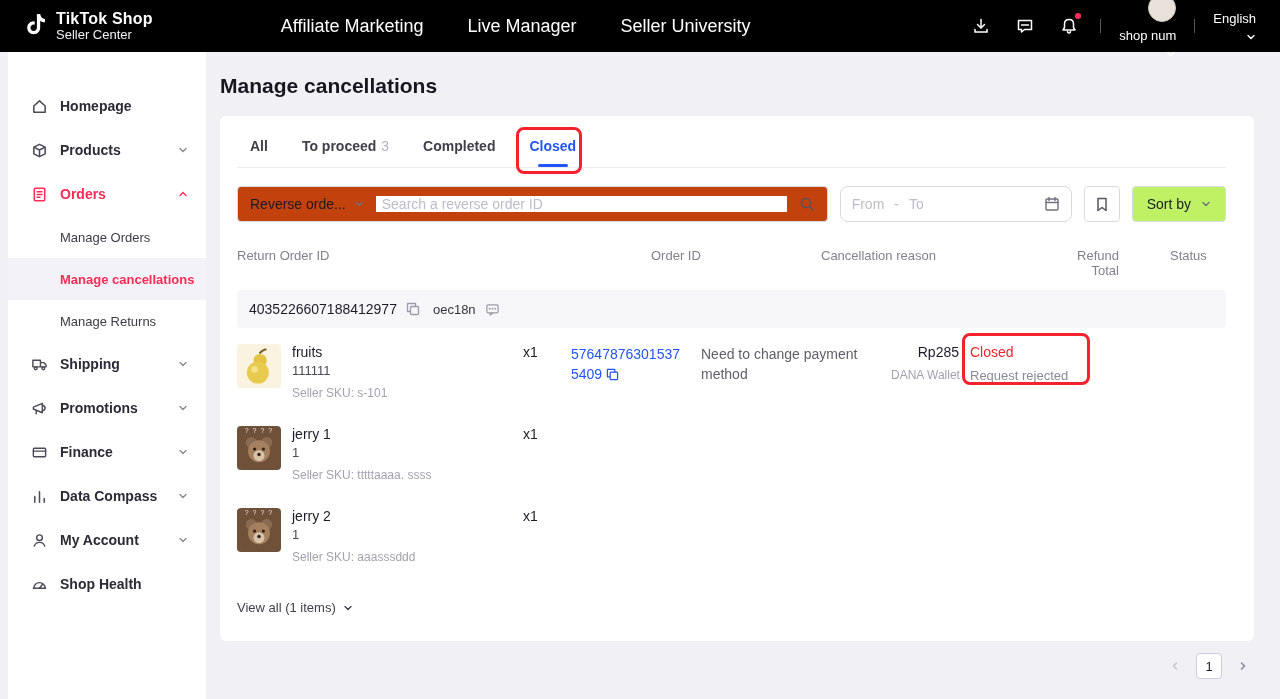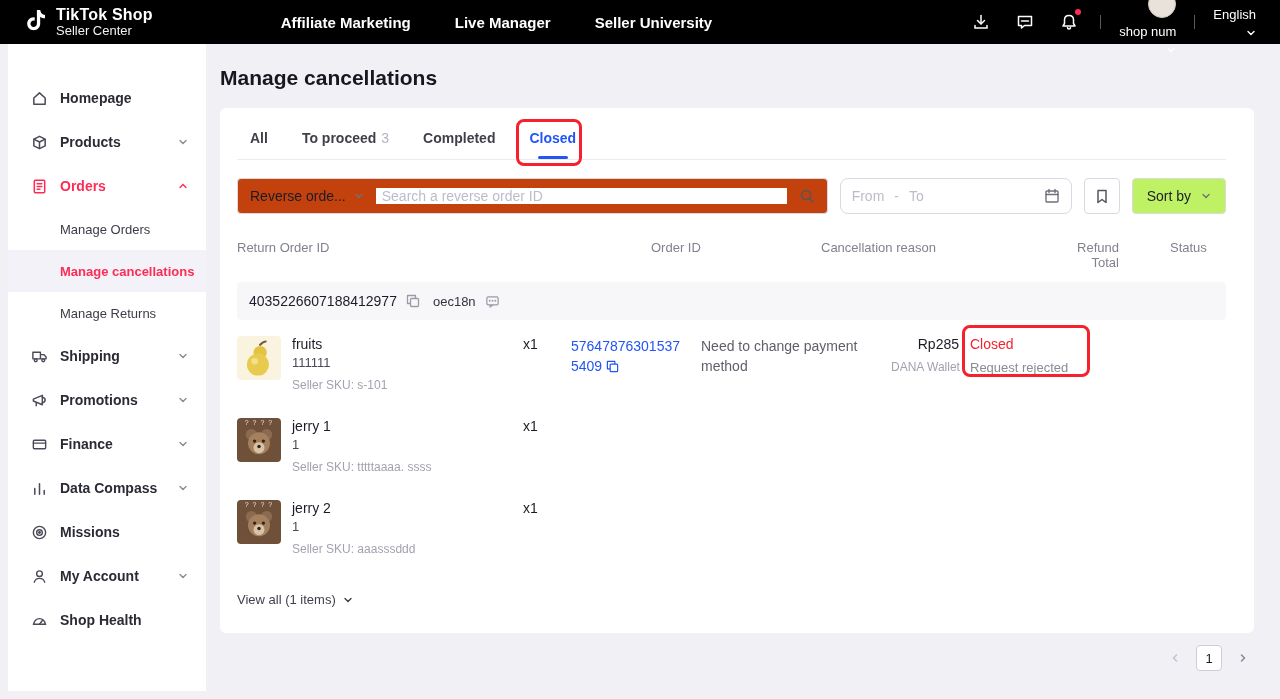--- a/index.html
+++ b/index.html
@@ -1,26 +1,26 @@
 <!DOCTYPE html>
 <html><head>
 <meta charset="utf-8">
 <style>
   * { margin:0; padding:0; box-sizing:border-box; }
   html,body { width:1280px; height:699px; overflow:hidden; }
   body { font-family:"Liberation Sans", sans-serif; background:#f0f0f5; color:#1c1c28; }
 
   
-  .topbar { height:44px; background:#000; display:flex; align-items:center; padding:0 24px; color:#fff; }
+  .topbar { height:52px; background:#000; display:flex; align-items:center; padding:0 24px; color:#fff; }
   .logo { display:flex; align-items:center; gap:8px; cursor:pointer; }
   .logo-text { line-height:1.05; }
   .logo-title { font-size:16px; font-weight:700; letter-spacing:.2px; }
   .logo-sub { font-size:13px; font-weight:400; color:#f1f1f4; }
   .topnav { display:flex; gap:44px; margin-left:128px; }
-  .topnav .nav-item { font-size:15px; font-weight:700; color:#fff; cursor:pointer; }
+  .topnav .nav-item { font-size:18px; font-weight:400; color:#fff; cursor:pointer; }
   .topbar-right { margin-left:auto; display:flex; align-items:center; gap:18px; }
   .icon-btn { position:relative; width:26px; height:26px; display:flex; align-items:center; justify-content:center; cursor:pointer; color:#fff; }
   .icon-btn svg { display:block; }
   .bell-dot { position:absolute; top:0; right:1px; width:6px; height:6px; border-radius:50%; background:#ff2d55; }
   .v-div { width:1px; height:14px; background:rgba(255,255,255,.35); }
   .avatar { width:28px; height:28px; border-radius:50%; background:#e8e2da; border:1px solid #cfc8bd; }
   .shop-chip, .lang-chip { display:flex; align-items:flex-end; gap:6px; font-size:13px; color:#fff; cursor:pointer;flex-direction:column; }
 
   
   .layout { display:flex; height:647px; }
@@ -253,30 +253,20 @@
           <svg width="17" height="17" viewBox="0 0 18 18" fill="none" stroke="currentColor" stroke-width="1.6" stroke-linecap="round">
             <path d="M4 15V9M9 15V4M14 15v-4"></path>
           </svg>
         </span>
       <span>Data Compass</span>
       <span class="chev"><svg width="10" height="10" viewBox="0 0 10 10" fill="none" stroke="currentColor" stroke-width="1.4" stroke-linecap="round">
             <path d="M2 3.5 5 6.5 8 3.5"></path>
           </svg></span>
     </div>
 
-    <div class="side-item">
-      <span class="s-icon">
-          <svg width="17" height="17" viewBox="0 0 18 18" fill="none" stroke="currentColor" stroke-width="1.5">
-            <circle cx="9" cy="9" r="6.5"></circle>
-            <circle cx="9" cy="9" r="3"></circle>
-            <circle cx="9" cy="9" r=".8" fill="currentColor"></circle>
-          </svg>
-        </span>
-      <span>Missions</span>
-    </div>
 
     <div class="side-item">
       <span class="s-icon">
           <svg width="17" height="17" viewBox="0 0 18 18" fill="none" stroke="currentColor" stroke-width="1.5" stroke-linecap="round">
             <circle cx="9" cy="6" r="3"></circle>
             <path d="M3.5 15c.8-2.6 2.9-4 5.5-4s4.7 1.4 5.5 4"></path>
           </svg>
         </span>
       <span>My Account</span>
       <span class="chev"><svg width="10" height="10" viewBox="0 0 10 10" fill="none" stroke="currentColor" stroke-width="1.4" stroke-linecap="round">

